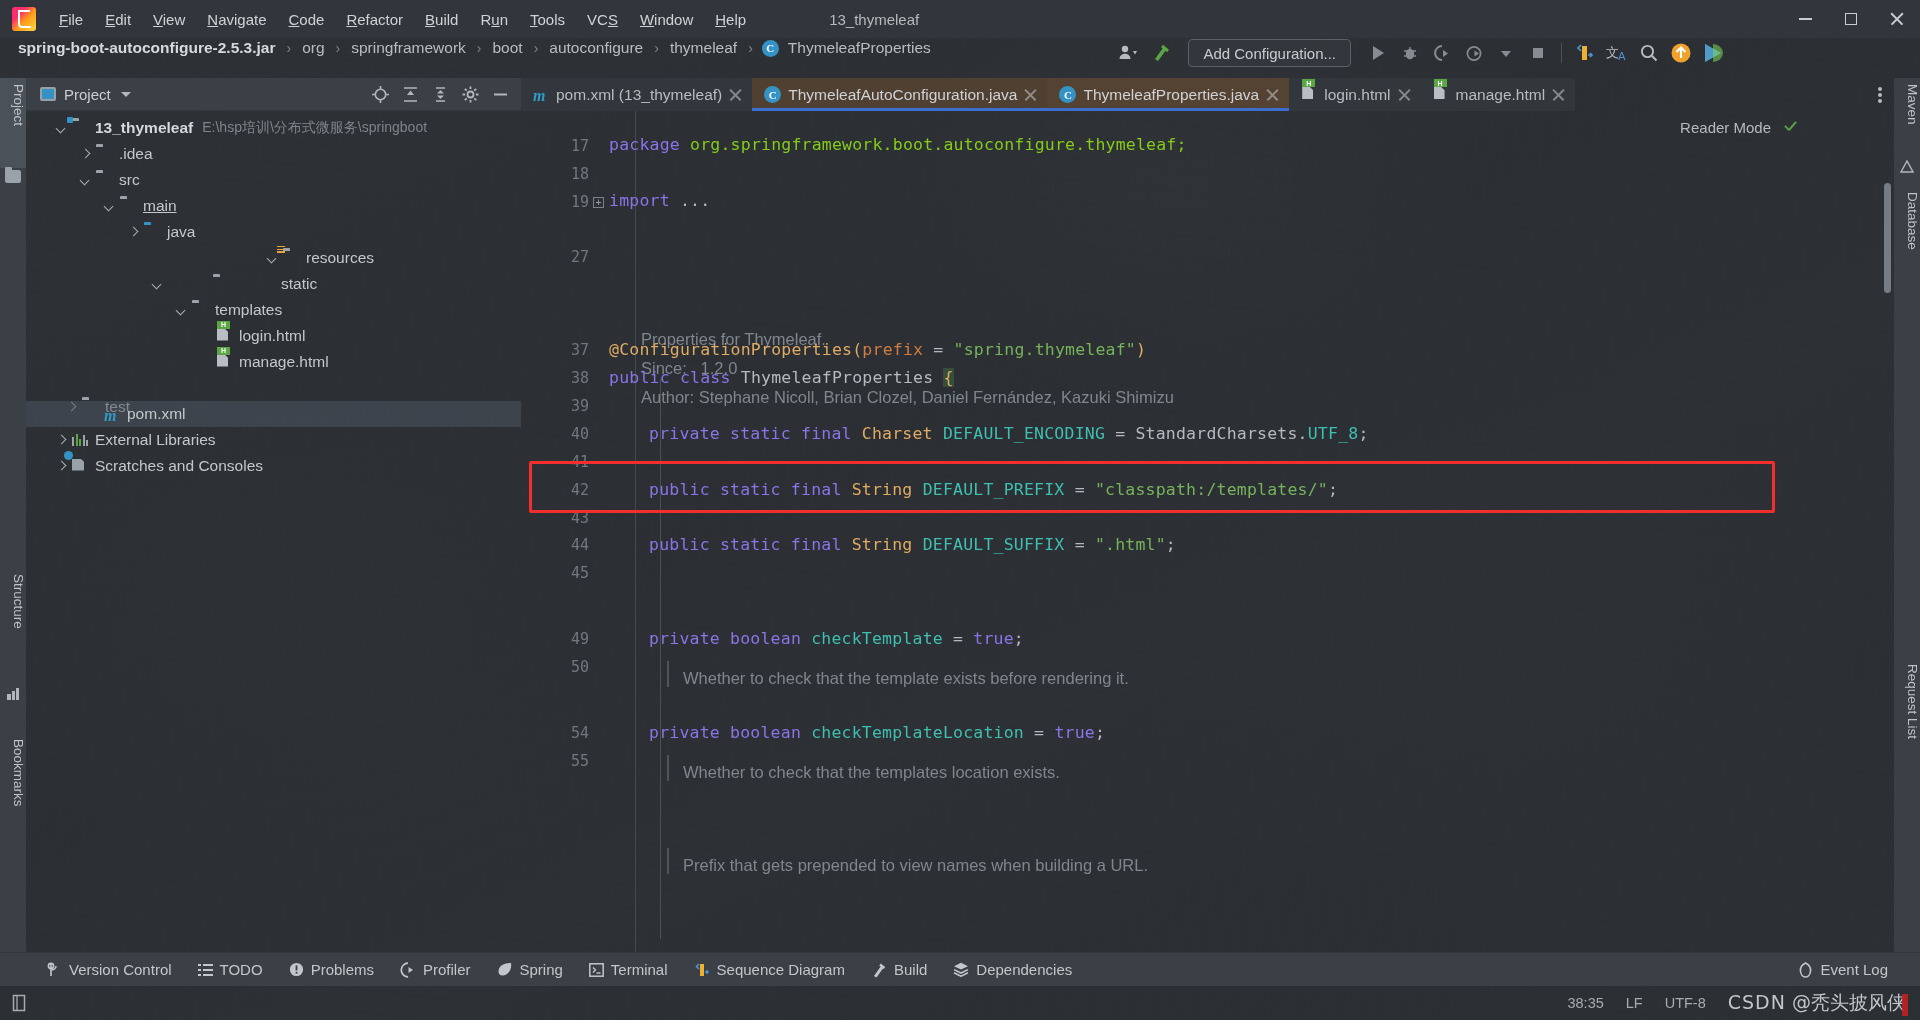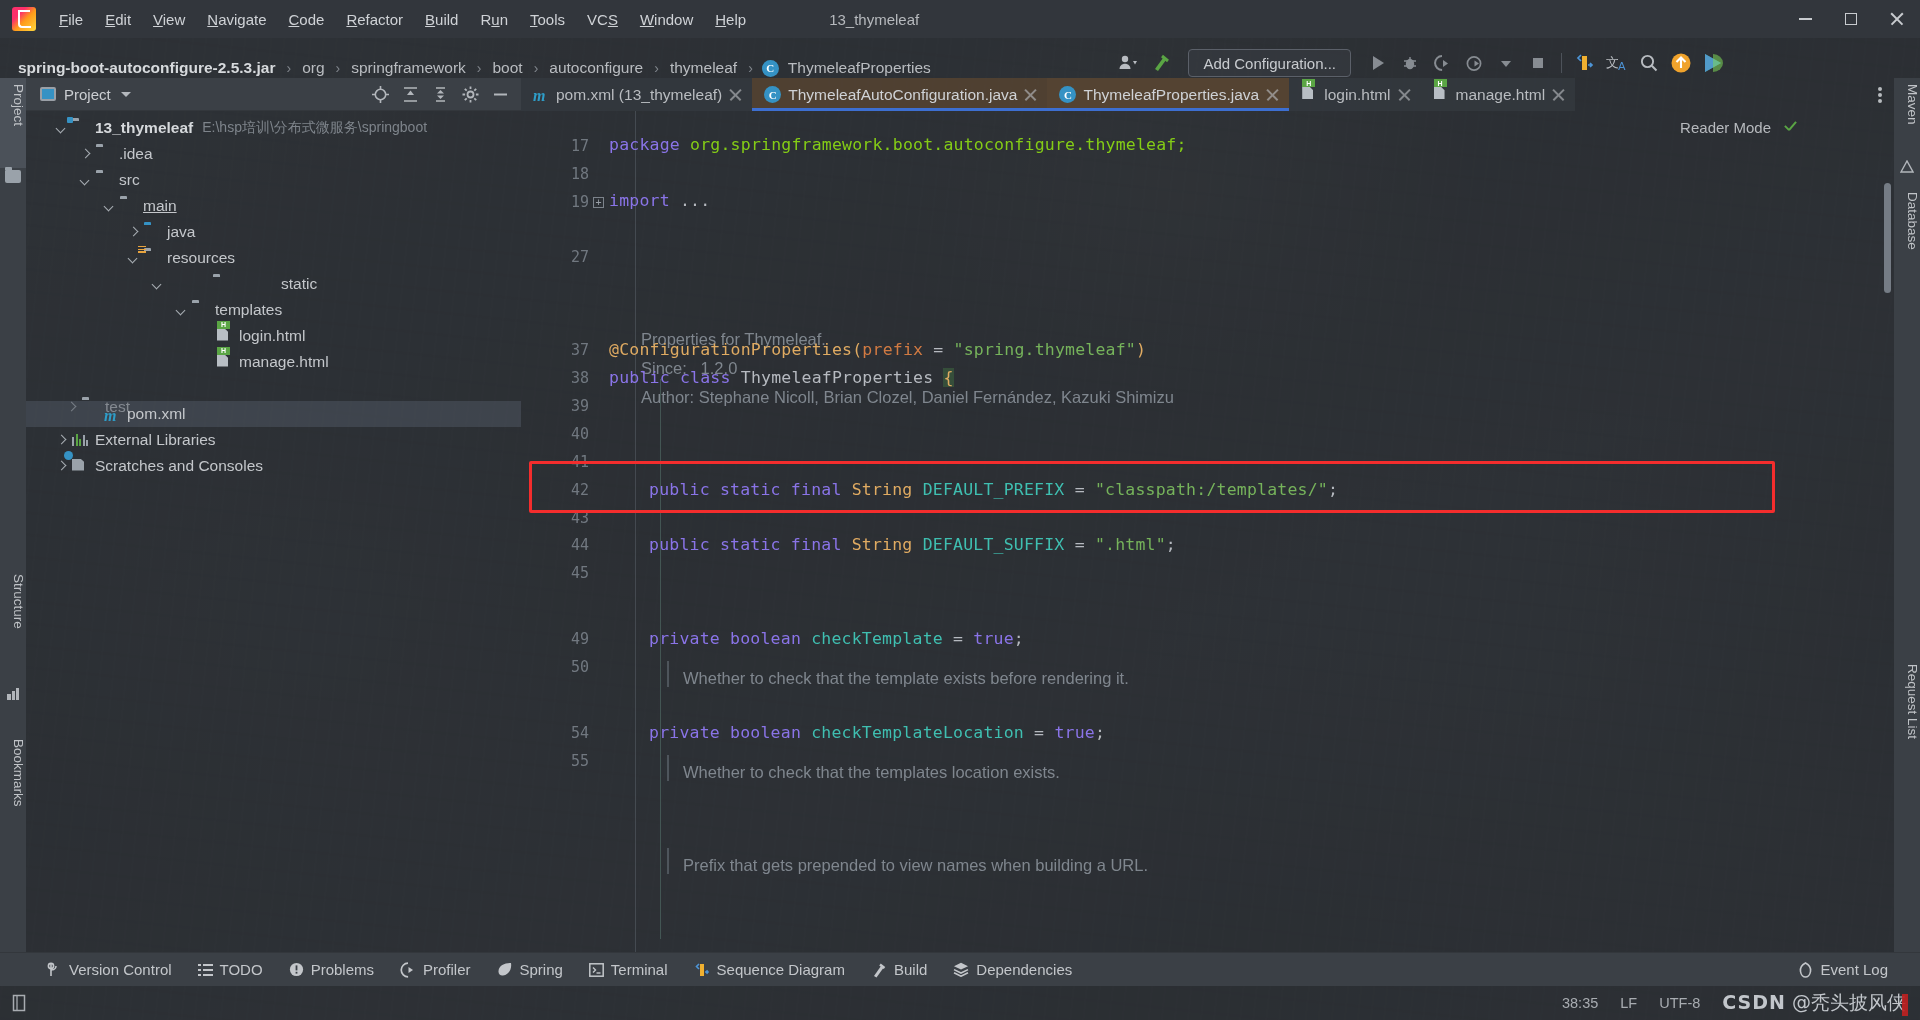--- a/index.html
+++ b/index.html
@@ -63,21 +63,21 @@
   .wcbtn { width:46px; height:38px; display:flex; align-items:center; justify-content:center; color:#c8cbcf; }
   .wc-min { width:13px; height:1.5px; background:#c8cbcf; }
   .wc-max { width:12px; height:12px; border:1.5px solid #c8cbcf; }
   .wc-x { position:relative; width:14px; height:14px; }
   .wc-x::before,.wc-x::after{ content:""; position:absolute; left:-1px; top:6px; width:16px; height:1.5px; background:#c8cbcf;}
   .wc-x::before{ transform:rotate(45deg);} .wc-x::after{ transform:rotate(-45deg);}
 
   
   .navbar {
     position:absolute; left:0; top:38px; width:1736px; height:40px;
-    display:flex; align-items:flex-end; z-index:25;gap:8px;
+    display:flex; align-items:flex-start; z-index:25;gap:8px;
   }
   .crumbs { display:flex; align-items:center; margin-left:16px; }
   .crumb { font-size:15.5px; color:#b9bcc0; padding:1px 2px; white-space:nowrap; }
   .crumb.root { font-weight:bold; color:#d7dadd; }
   .crumb-sep { color:#81868d; margin:0 9px; font-size:14px; }
   .cls-badge {
     display:inline-flex; align-items:center; justify-content:center;
     width:17px; height:17px; border-radius:50%; background:#3592c4; color:#fff;
     font-size:11px; font-weight:bold; margin-right:7px; font-family:"Liberation Serif",serif;
   }
@@ -229,21 +229,21 @@
   .bw-right { margin-left:auto; display:flex; align-items:center; }
 
   
   .statusbar {
     position:absolute; left:0; bottom:0; width:1920px; height:34px;
     display:flex; align-items:center; z-index:30; font-size:14.5px; color:#a8acb1;
   }
   .sb-left { margin-left:10px; display:flex; align-items:center; }
   .sb-right { margin-left:auto; display:flex; align-items:center; gap:22px; padding-right:14px; }
   .watermark { position:relative; font-size:19px; color:#cfd3d8; font-family:"DejaVu Sans",sans-serif; opacity:.92;}
-  .wm-csdn { letter-spacing:1px;font-weight:bold; }
+  .wm-csdn { letter-spacing:1px; }
   .wm-red { position:absolute; right:-2px; top:4px; width:6px; height:22px; background:#cc1f1f; opacity:.9;}
 </style>
 </head>
 <body>
 
 <div id="app">
 
   <div class="bgphoto"></div>
   <div class="bgveil"></div>
 
@@ -471,21 +471,21 @@
         <span class="ic"><span class="folder"></span></span>
         <span class="lbl">main</span>
       </div>
 
       <div class="tree-row" style="position:absolute;top:108px;left:0;right:0;padding-left:102px;">
         <span class="arrow right"></span>
         <span class="ic"><span class="folder blue"></span></span>
         <span class="lbl">java</span>
       </div>
 
-      <div class="tree-row" style="position:absolute;top:134px;left:0;right:0;padding-left:102px;">
+      <div class="tree-row" style="position:absolute;top:134px;left:0;right:0;padding-left:102px;justify-content:center;">
         <span class="arrow down"></span>
         <span class="ic"><span class="folder res"></span></span>
         <span class="lbl">resources</span>
       </div>
 
       <div class="tree-row" style="position:absolute;top:160px;left:0;right:0;padding-left:126px;gap:45px;">
         <span class="arrow down"></span>
         <span class="ic"><span class="folder"></span></span>
         <span class="lbl">static</span>
       </div>
@@ -626,20 +626,21 @@
       <div class="codeline" style="top:80px"><span class="kw">import</span><span class="plain"> </span><span class="plain">...</span></div>
 
       <div class="doc" style="top:219px">Properties for Thymeleaf.</div>
       <div class="doc" style="top:248px">Since:   1.2.0</div>
       <div class="doc" style="top:277px">Author: Stephane Nicoll, Brian Clozel, Daniel Fernández, Kazuki Shimizu</div>
 
       <div class="codeline" style="top:229px"><span class="ann">@ConfigurationProperties(</span><span class="param">prefix</span><span class="plain"> = </span><span class="str">"spring.thymeleaf"</span><span class="ann">)</span></div>
 
       <div class="codeline" style="top:257px"><span class="kw">public class </span><span class="plain">ThymeleafProperties </span><span class="ann" style="background:rgba(63,110,63,.5)">{</span></div>
 
+      <div class="codeline" style="top:313px; left:128px"><span class="kw">private static final </span><span class="type">Charset </span><span class="const">DEFAULT_ENCODING</span><span class="plain"> = </span><span class="plain">StandardCharsets.</span><span class="const">UTF_8</span><span class="plain">;</span></div>
 
       <div class="highlight-box" style="left:8px; top:350px; width:1246px; height:52px;"></div>
 
       <div class="codeline" style="top:369px; left:128px"><span class="kw">public static final </span><span class="type">String </span><span class="const">DEFAULT_PREFIX</span><span class="plain"> = </span><span class="str">"classpath:/templates/"</span><span class="plain">;</span></div>
 
       <div class="codeline" style="top:424px; left:128px"><span class="kw">public static final </span><span class="type">String </span><span class="const">DEFAULT_SUFFIX</span><span class="plain"> = </span><span class="str">".html"</span><span class="plain">;</span></div>
 
       <div class="doc" style="top:558px; left:162px">Whether to check that the template exists before rendering it.</div>
 
       <div class="codeline" style="top:518px; left:128px"><span class="kw">private </span><span class="kw">boolean </span><span class="const">checkTemplate</span><span class="plain"> = </span><span class="kw">true</span><span class="plain">;</span></div>

